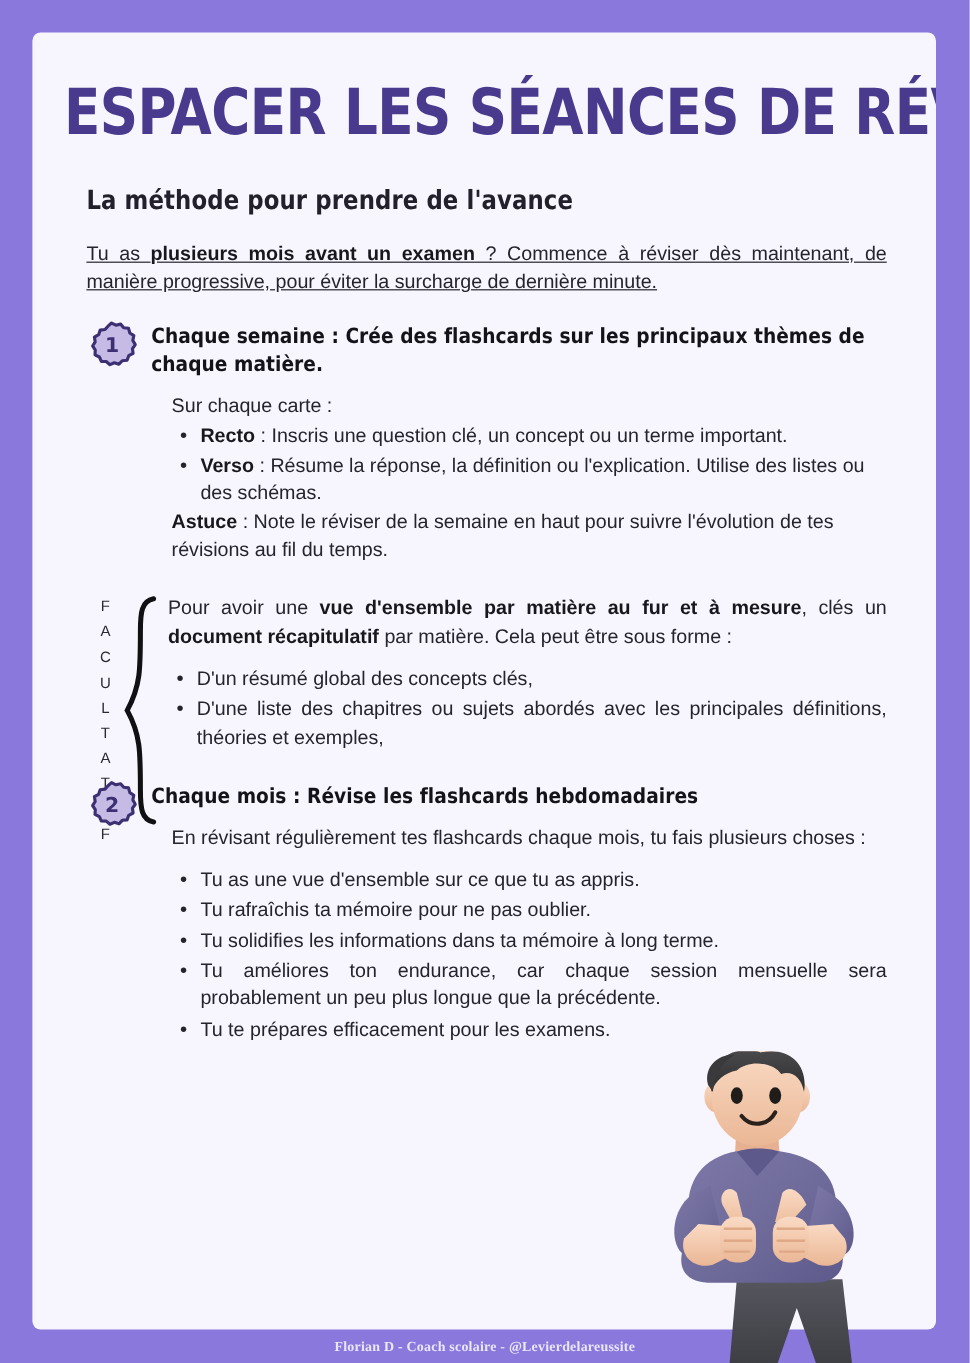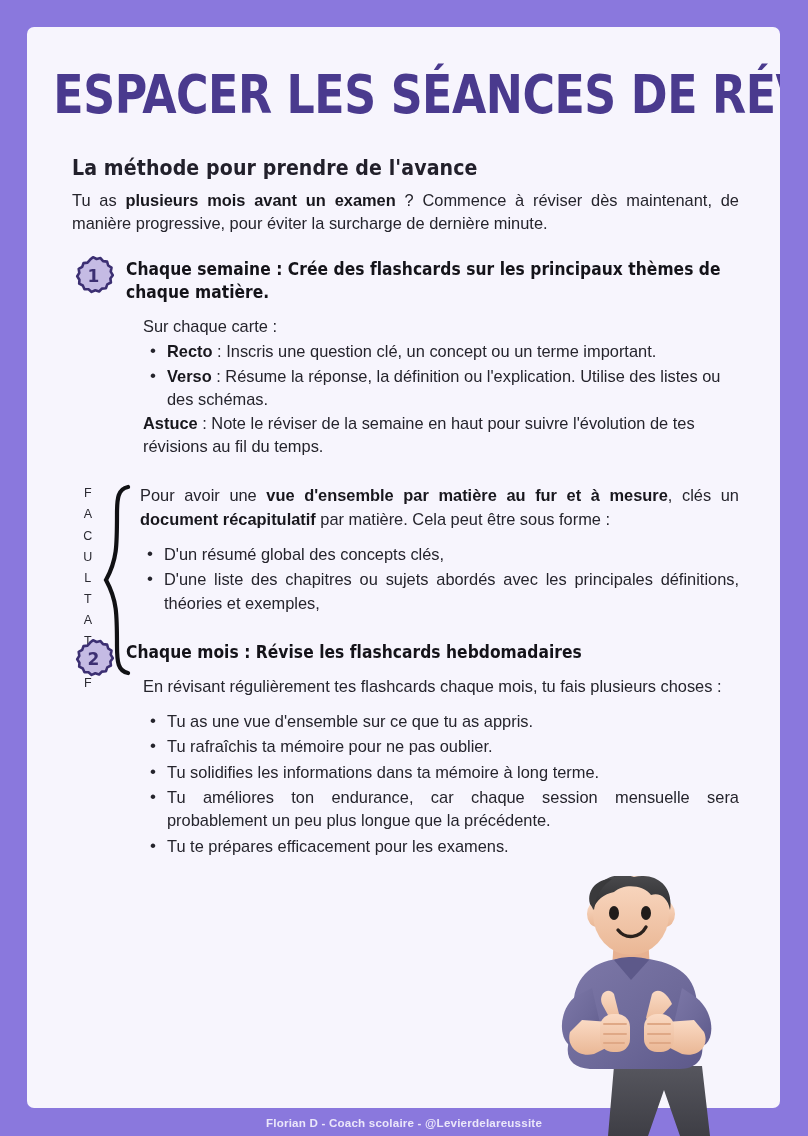--- a/index.html
+++ b/index.html
@@ -80,21 +80,22 @@
     font-size: 16.4px;
     line-height: 1.42;
   }
 
   p.just { text-align: justify; }
   li.just { text-align: justify; }
 
   b, strong { font-weight: 700; color: #18171d; }
 
   .intro {
-    margin-top: 4px;
+    margin-top: 16px;
+    text-decoration: underline;
   }
 
   
   .step {
     position: relative;
     margin-top: 22px;
     padding-left: 54px;
   }
 
   .badge {
@@ -186,21 +187,21 @@
   .footer {
     position: absolute;
     left: 0;
     right: 0;
     bottom: 0;
     height: 28px;
     display: flex;
     align-items: center;
     justify-content: center;
     color: #ebe7fa;
-    font-family: Liberation Sans, sans-serif;
+    font-family: Liberation Serif, serif;
     font-weight: 700;
     font-size: 11.6px;
     letter-spacing: 0.2px;
   }
 </style>
 </head>
 <body>
 
 <div class="card">
   <div class="card-inner">

